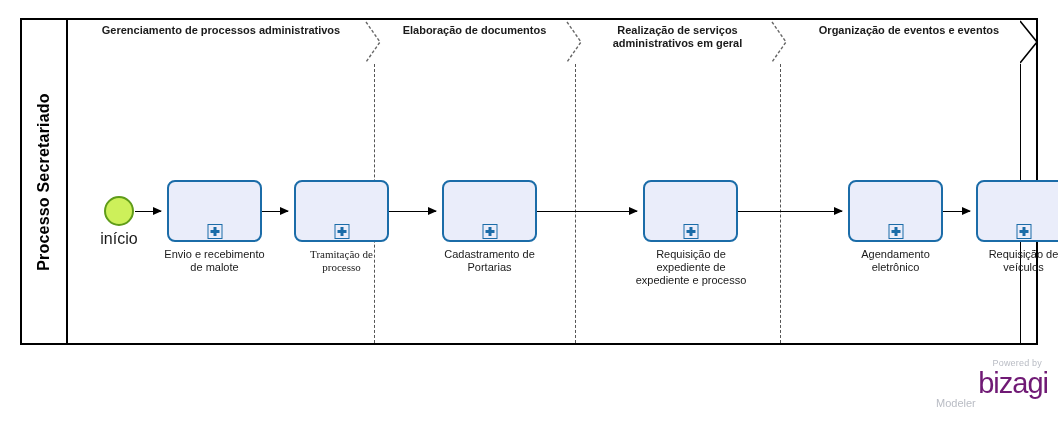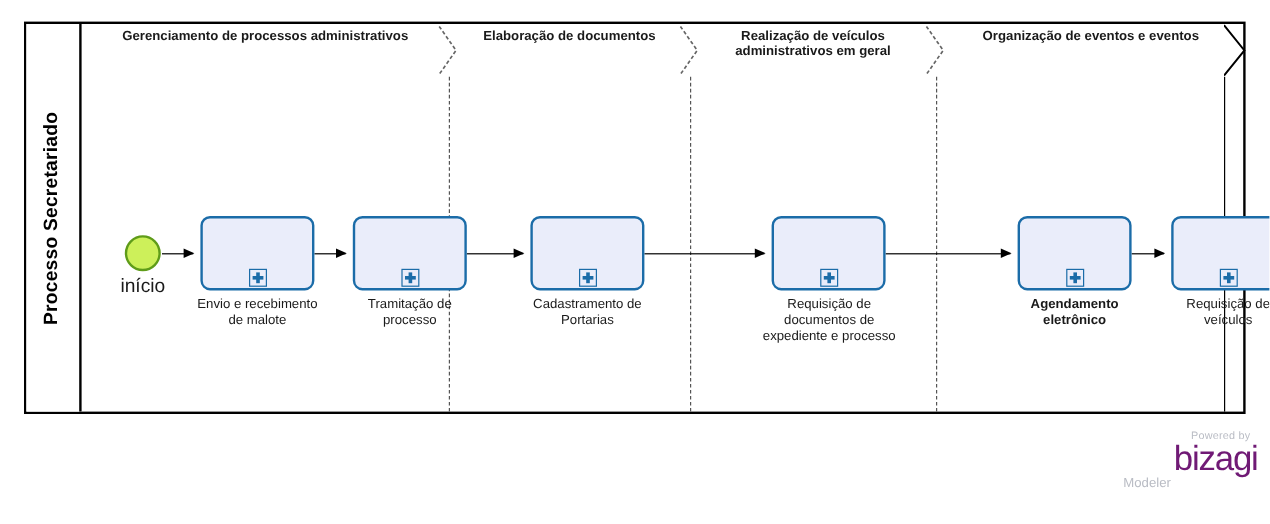--- a/index.html
+++ b/index.html
@@ -221,21 +221,21 @@
 
     <div class="lane-body">
 
       <div class="phase-band">
 
         <div class="phase-label" style="left:0px; width:306px;">Gerenciamento de processos administrativos</div>
 
         <div class="phase-label" style="left:306px; width:201px;">Elaboração de documentos</div>
 
         <div class="phase-label" style="left:507px; width:205px;">
-          <div>Realização de veículos</div>
+          <div>Realização de serviços</div>
           <div>administrativos em geral</div>
         </div>
 
         <div class="phase-label" style="left:712px; width:258px;">Organização de eventos e eventos</div>
 
         <div class="chevron" style="left:297px;">
           <svg width="18" height="44" viewBox="0 0 18 44">
             <polyline points="1,2 15,22 1,42" fill="none" stroke="#666" stroke-width="1.4" stroke-dasharray="3,2"></polyline>
           </svg>
         </div>
@@ -275,46 +275,46 @@
         <span class="subprocess-marker"></span>
       </div>
       <div class="task-label" style="left:74px; top:228px; width:145px;">
         <div>Envio e recebimento</div>
         <div>de malote</div>
       </div>
 
       <div class="task" style="left:226px; top:160px;">
         <span class="subprocess-marker"></span>
       </div>
-      <div class="task-label" style="left:201px; top:228px; width:145px;">
+      <div class="task-label" style="left:201px; top:228px; width:145px;font-family:Liberation Serif, serif;">
         <div>Tramitação de</div>
         <div>processo</div>
       </div>
 
       <div class="task" style="left:374px; top:160px;">
         <span class="subprocess-marker"></span>
       </div>
       <div class="task-label" style="left:349px; top:228px; width:145px;">
         <div>Cadastramento de</div>
         <div>Portarias</div>
       </div>
 
       <div class="task" style="left:575px; top:160px;">
         <span class="subprocess-marker"></span>
       </div>
       <div class="task-label" style="left:542px; top:228px; width:162px;">
         <div>Requisição de</div>
-        <div>documentos de</div>
+        <div>expediente de</div>
         <div>expediente e processo</div>
       </div>
 
       <div class="task" style="left:780px; top:160px;">
         <span class="subprocess-marker"></span>
       </div>
-      <div class="task-label" style="left:755px; top:228px; width:145px;font-weight:bold;">
+      <div class="task-label" style="left:755px; top:228px; width:145px;">
         <div>Agendamento</div>
         <div>eletrônico</div>
       </div>
 
       <div class="task" style="left:908px; top:160px;">
         <span class="subprocess-marker"></span>
       </div>
       <div class="task-label" style="left:883px; top:228px; width:145px;">
         <div>Requisição de</div>
         <div>veículos</div>

